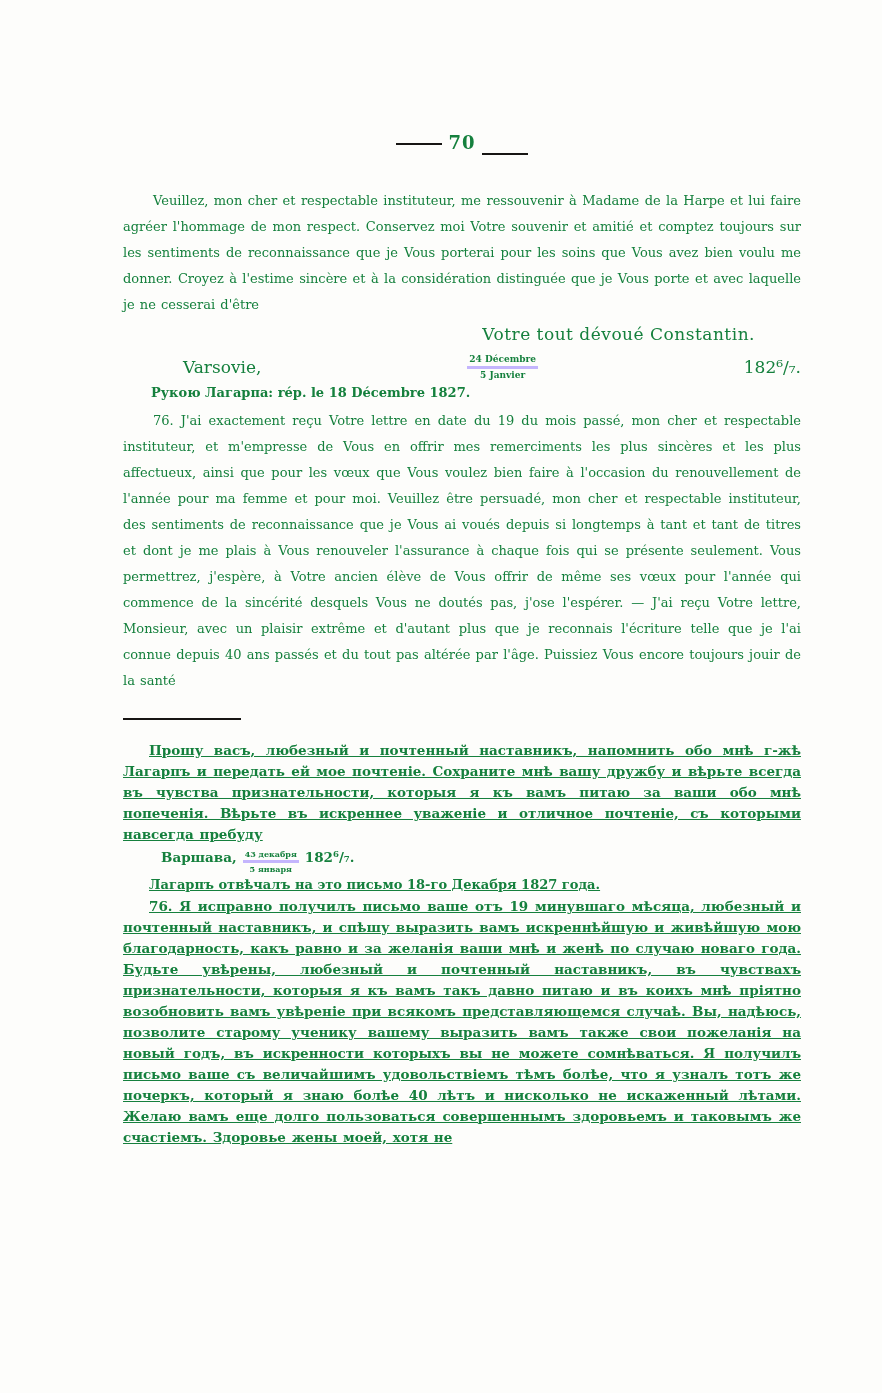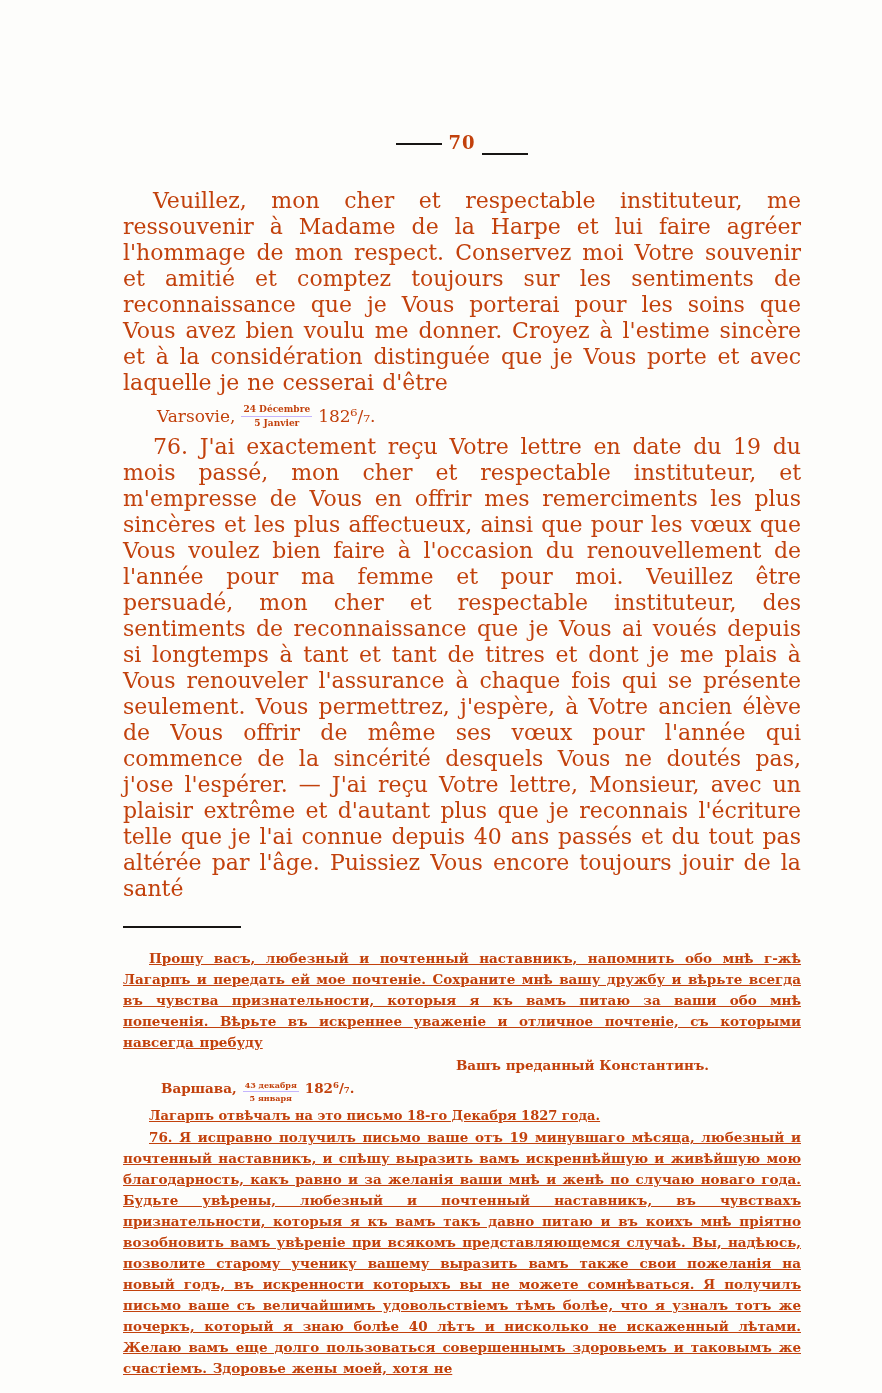--- a/index.html
+++ b/index.html
@@ -3,21 +3,21 @@
 <meta charset="utf-8">
 <style>
   * { margin: 0; padding: 0; box-sizing: border-box; }
   html, body { background: #f4f3f0; }
   .page {
     position: relative;
     width: 882px;
     height: 1393px;
     margin: 0 auto;
     background: #fdfdfb;
-    color: #c2410c;
+    color: #15803d;
     font-family: "DejaVu Serif", "Liberation Serif", serif;
     overflow: hidden;
   }
   .content {
     position: absolute;
     left: 123px;
     top: 132px;
     width: 678px;
   }
   
@@ -37,52 +37,53 @@
     display: inline-block;
     width: 46px;
     height: 2px;
     background: #171513;
     vertical-align: middle;
   }
   .hrule-left { transform: translateY(-1px); }
   .hrule-right { transform: translateY(9px); }
   
   .fr-para {
-    font-size: 22px;
+    font-size: 13px;
     line-height: 26px;
     text-align: justify;
     text-indent: 30px;
     word-spacing: 1px;
   }
   .fr-signature {
     font-size: 17px;
     line-height: 26px;
     text-align: right;
     padding-right: 46px;
     margin-top: 3px;
     letter-spacing: 0.5px;
   }
   .dateline {
     font-size: 17px;
-    margin: 5px 0 3px 34px;
+    margin: 5px 0 3px 60px;
     height: 30px;
     display: flex;
     align-items: center;
+    justify-content: space-between;
   }
   .datestack {
     display: inline-flex;
     flex-direction: column;
     font-size: 9px;
     font-weight: bold;
     line-height: 11px;
     text-align: center;
     margin: 0 6px;
     vertical-align: middle;
   }
-  .ds-top { border-bottom: 1px solid #c4b5fd; padding: 0 2px 1px 2px; }
+  .ds-top { border-bottom: 3px solid #c4b5fd; padding: 0 2px 1px 2px; }
   .ds-bottom { padding-top: 1px; }
   .archival-note {
     font-size: 13px;
     font-weight: bold;
     margin: 0 0 8px 28px;
   }
   
   .footnote-rule {
     width: 118px;
     height: 2px;
@@ -128,38 +129,39 @@
 
 <div class="page">
   <div class="content">
 
     <div class="page-header">
       <span class="hrule hrule-left"></span><span class="page-number">70</span><span class="hrule hrule-right"></span>
     </div>
 
     <div class="fr-para">Veuillez, mon cher et respectable instituteur, me ressouvenir à Madame de la Harpe et lui faire agréer l'hommage de mon respect. Conservez moi Votre souvenir et amitié et comptez toujours sur les sentiments de reconnaissance que je Vous porterai pour les soins que Vous avez bien voulu me donner. Croyez à l'estime sincère et à la considération distinguée que je Vous porte et avec laquelle je ne cesserai d'être</div>
 
+    <div class="fr-signature">Votre tout dévoué Constantin.</div>
 
     <div class="dateline">
       <span>Varsovie,</span>
       <span class="datestack">
         <span class="ds-top">24 Décembre</span>
         <span class="ds-bottom">5 Janvier</span>
       </span>
       <span>182⁶/₇.</span>
     </div>
 
+    <div class="archival-note">Рукою Лагарпа: rép. le 18 Décembre 1827.</div>
 
     <div class="fr-para">76. J'ai exactement reçu Votre lettre en date du 19 du mois passé, mon cher et respectable instituteur, et m'empresse de Vous en offrir mes remerciments les plus sincères et les plus affectueux, ainsi que pour les vœux que Vous voulez bien faire à l'occasion du renouvellement de l'année pour ma femme et pour moi. Veuillez être persuadé, mon cher et respectable instituteur, des sentiments de reconnaissance que je Vous ai voués depuis si longtemps à tant et tant de titres et dont je me plais à Vous renouveler l'assurance à chaque fois qui se présente seulement. Vous permettrez, j'espère, à Votre ancien élève de Vous offrir de même ses vœux pour l'année qui commence de la sincérité desquels Vous ne doutés pas, j'ose l'espérer. — J'ai reçu Votre lettre, Monsieur, avec un plaisir extrême et d'autant plus que je reconnais l'écriture telle que je l'ai connue depuis 40 ans passés et du tout pas altérée par l'âge. Puissiez Vous encore toujours jouir de la santé</div>
 
     <div class="footnote-rule"></div>
 
     <div class="ru-para">Прошу васъ, любезный и почтенный наставникъ, напомнить обо мнѣ г-жѣ Лагарпъ и передать ей мое почтеніе. Сохраните мнѣ вашу дружбу и вѣрьте всегда въ чувства признательности, которыя я къ вамъ питаю за ваши обо мнѣ попеченія. Вѣрьте въ искреннее уваженіе и отличное почтеніе, съ которыми навсегда пребуду</div>
 
-    <div class="ru-signature">Вашъ преданный Константинъ.</div>
 
     <div class="ru-dateline">
       <span>Варшава,</span>
       <span class="datestack">
         <span class="ds-top">43 декабря</span>
         <span class="ds-bottom">5 января</span>
       </span>
       <span>182⁶/₇.</span>
     </div>
 

